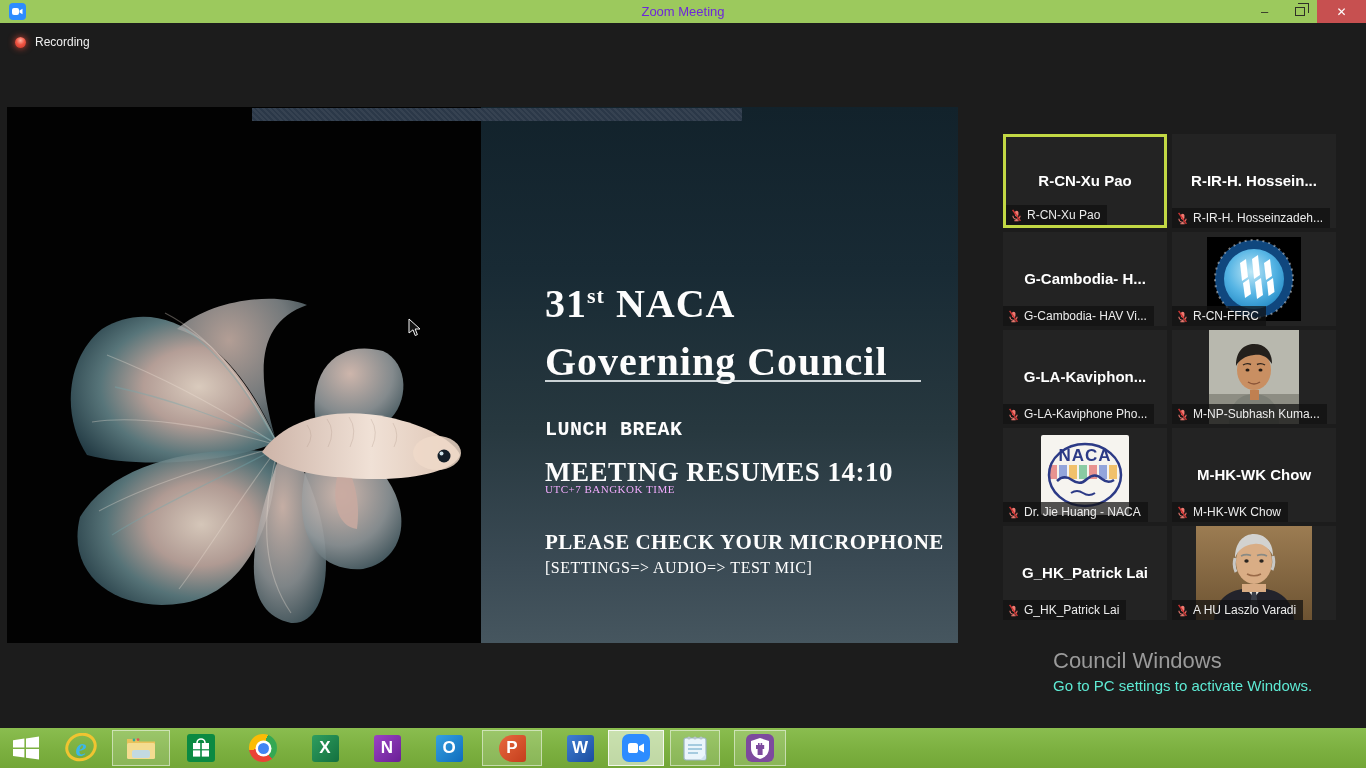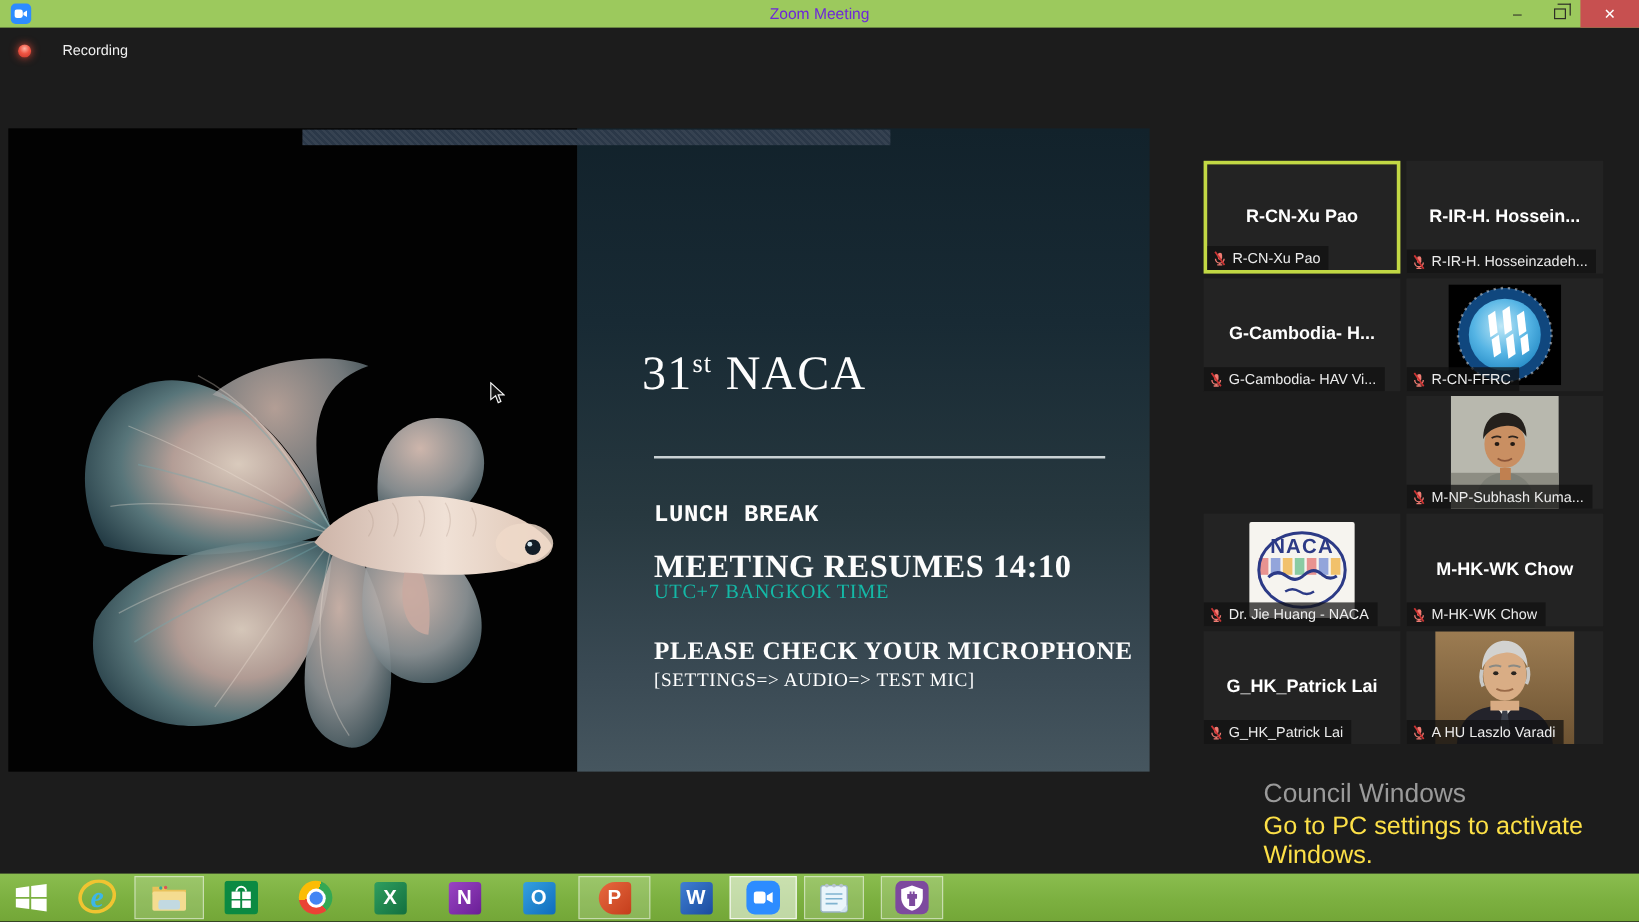--- a/index.html
+++ b/index.html
@@ -10,38 +10,38 @@
   .titlebar { position:absolute; top:0; left:0; width:1366px; height:23px; background:#9cc95d; display:flex; align-items:center; }
   .zoom-app-icon { margin-left:9px; width:17px; height:17px; border-radius:4px; background:#2d8cff; display:flex; align-items:center; justify-content:center; flex:0 0 auto; }
   .win-title { position:absolute; left:0; right:0; text-align:center; font-size:13px; color:#6d28d9; pointer-events:none; }
   .win-controls { margin-left:auto; display:flex; height:23px; }
   .wc-btn { width:35px; height:23px; display:flex; align-items:center; justify-content:center; font-size:13px; color:#2f2f27; }
   .wc-close { width:49px; background:#c75050; color:#fff; font-size:12px; }
   .restore-glyph { width:10px; height:9px; border:1.5px solid #2f2f27; position:relative; background:transparent; }
   .restore-glyph::before { content:""; position:absolute; left:2px; top:-5px; width:10px; height:9px; border:1.5px solid #2f2f27; border-bottom:none; border-left:none; }
 
   
-  .recording { position:absolute; left:15px; top:35px; display:flex; align-items:center; gap:26px; }
+  .recording { position:absolute; left:15px; top:35px; display:flex; align-items:center; gap:9px; }
   .rec-dot { width:11px; height:11px; border-radius:50%; background:radial-gradient(circle at 50% 32%, #ffb3a3 0%, #f05543 45%, #c23327 100%); box-shadow:0 0 7px rgba(255,80,60,.85); }
   .rec-label { color:#efefef; font-size:12px; }
 
   
   .slide { position:absolute; left:7px; top:107px; width:951px; height:536px; }
   .slide-left { position:absolute; left:0; top:0; width:474px; height:536px; background:#020202; overflow:hidden; }
   .slide-right { position:absolute; left:474px; top:0; width:477px; height:536px;
     background:linear-gradient(180deg,#12222b 0%,#182a34 30%,#27383f 60%,#3a4a54 85%,#46565f 100%); }
   .slide-topbar { position:absolute; left:245px; top:1px; width:490px; height:13px; background:#2b3848;
     background-image:repeating-linear-gradient(45deg, rgba(255,255,255,.05) 0 2px, rgba(0,0,0,0) 2px 4px); }
   .slide-text { position:absolute; left:474px; top:0; width:477px; height:536px; color:#fdfdfd; font-family:"Liberation Serif", serif; }
-  .sl-title { position:absolute; left:54px; top:160px; font-size:40px; font-weight:normal; line-height:71px; letter-spacing:1px; }
+  .sl-title { position:absolute; left:64px; top:160px; font-size:40px; font-weight:bold; line-height:58px; letter-spacing:1px; }
   .sl-title sup { font-size:22px; }
   .sl-divider { position:absolute; left:64px; top:273px; width:376px; border-top:2px solid rgba(232,238,240,.85); }
   .sl-lunch { position:absolute; left:64px; top:311px; font-size:20px; font-weight:bold; letter-spacing:.5px;font-family:Liberation Mono, monospace; }
   .sl-resume { position:absolute; left:64px; top:350px; font-size:27px; font-weight:bold; letter-spacing:.5px; }
-  .sl-tz { position:absolute; left:64px; top:376px; font-size:17px; color:#14b8a6; letter-spacing:.5px; }
+  .sl-tz { position:absolute; left:64px; top:376px; font-size:11px; color:#f0abfc; letter-spacing:.5px; }
   .sl-mic { position:absolute; left:64px; top:423px; font-size:21px; font-weight:bold; letter-spacing:.5px; }
   .sl-micsub { position:absolute; left:64px; top:452px; font-size:16px; color:#ffffff; letter-spacing:.5px; }
 
   .cursor { position:absolute; left:408px; top:318px; z-index:30; }
 
   
   .gallery { position:absolute; left:1003px; top:134px; width:333px; height:486px; }
   .tile { position:absolute; width:164px; height:94px; background:#232323; overflow:hidden; }
   .tile.active { border:3px solid #c2d844; }
   .t0{left:0;top:0} .t1{left:169px;top:0}
@@ -51,21 +51,21 @@
   .t8{left:0;top:392px} .t9{left:169px;top:392px}
   .tile-center { position:absolute; left:0; right:0; top:50%; transform:translateY(-54%); text-align:center; color:#fff; font-size:15px; font-weight:bold; white-space:nowrap; overflow:hidden; padding:0 5px; }
   .tile-media { position:absolute; left:50%; top:50%; transform:translate(-50%,-50%); }
   .tile-media.full { top:0; transform:translateX(-50%); }
   .tile-label { position:absolute; left:0; bottom:0; display:flex; align-items:center; gap:4px; background:rgba(16,16,16,.72); padding:3px 7px 3px 4px; max-width:100%; }
   .tile-label span { color:#ececec; font-size:12px; white-space:nowrap; overflow:hidden; }
 
   
   .watermark { position:absolute; left:1053px; top:648px; }
   .wm1 { font-size:22px; color:#9a9a9a; }
-  .wm2 { font-size:21px; color:#fde047; margin-top:3px; }
+  .wm2 { font-size:15px; color:#5eead4; margin-top:3px; }
 
   
   .taskbar { position:absolute; left:0; top:728px; width:1366px; height:40px; background:linear-gradient(180deg,#8abd4f 0%,#7cb040 55%,#73a637 100%); }
   .tb { position:absolute; top:0; height:40px; display:flex; align-items:center; justify-content:center; }
   .tb-box { border:1px solid rgba(255,255,255,.5); background:rgba(255,255,255,.16); top:2px; height:36px; }
   .tb-box.active-app { background:rgba(255,255,255,.55); border-color:rgba(255,255,255,.8); }
   .office-icon { width:27px; height:27px; border-radius:3px; color:#fff; font-weight:bold; font-size:17px; display:flex; align-items:center; justify-content:center; font-family:"Liberation Sans",sans-serif; }
   .chrome-icon { width:28px; height:28px; border-radius:50%; background:conic-gradient(from 140deg,#ea4335 0 120deg,#fbbc05 120deg 240deg,#34a853 240deg 360deg); position:relative; }
   .chrome-icon::after { content:""; position:absolute; left:50%; top:50%; width:11px; height:11px; margin:-5.5px 0 0 -5.5px; border-radius:50%; background:#4285f4; box-shadow:0 0 0 2.5px #fff; }
   .zoom-task-icon { width:28px; height:28px; border-radius:7px; background:#2d8cff; display:flex; align-items:center; justify-content:center; }
@@ -150,21 +150,21 @@
 
       <path d="M330,370 C324,402 334,420 350,422 C353,400 349,382 345,371 Z" fill="#c9a9a0" opacity=".85"></path>
 
       <circle cx="437" cy="349" r="6.5" fill="#131d27"></circle>
       <circle cx="434.5" cy="346.5" r="2" fill="#cfe2ea"></circle>
     </svg>
   </div>
   <div class="slide-right"></div>
   <div class="slide-topbar"></div>
   <div class="slide-text">
-    <div class="sl-title"><span>31</span><sup>st</sup><span> NACA</span><br></div>
+    <div class="sl-title"><span>31</span><sup>st</sup><span> NACA</span><br><span>Governing Council</span></div>
     <div class="sl-divider"></div>
     <div class="sl-lunch">LUNCH BREAK</div>
     <div class="sl-resume">MEETING RESUMES 14:10</div>
     <div class="sl-tz">UTC+7 BANGKOK TIME</div>
     <div class="sl-mic">PLEASE CHECK YOUR MICROPHONE</div>
     <div class="sl-micsub">[SETTINGS=&gt; AUDIO=&gt; TEST MIC]</div>
   </div>
 </div>
 
 <svg class="cursor" width="13" height="19" viewBox="0 0 13 19">
@@ -242,20 +242,33 @@
           <rect x="6" y="2" width="4.4" height="7.4" rx="2.2" fill="#ef7b72"></rect>
           <path d="M3.6,8.2 a4.4,4.4 0 0 0 8.8,0" fill="none" stroke="#ef7b72" stroke-width="1.4"></path>
           <line x1="8" y1="12.6" x2="8" y2="14.4" stroke="#ef7b72" stroke-width="1.4"></line>
           <line x1="5.4" y1="14.4" x2="10.6" y2="14.4" stroke="#ef7b72" stroke-width="1.4"></line>
           <line x1="3.2" y1="1" x2="12.8" y2="14.6" stroke="#cc3333" stroke-width="1.8"></line>
         </svg>
       <span>R-CN-FFRC</span>
     </div>
   </div>
 
+  <div class="tile t4">
+    <div class="tile-center">G-LA-Kaviphon...</div>
+    <div class="tile-label">
+      <svg width="13" height="13" viewBox="0 0 16 16">
+          <rect x="6" y="2" width="4.4" height="7.4" rx="2.2" fill="#ef7b72"></rect>
+          <path d="M3.6,8.2 a4.4,4.4 0 0 0 8.8,0" fill="none" stroke="#ef7b72" stroke-width="1.4"></path>
+          <line x1="8" y1="12.6" x2="8" y2="14.4" stroke="#ef7b72" stroke-width="1.4"></line>
+          <line x1="5.4" y1="14.4" x2="10.6" y2="14.4" stroke="#ef7b72" stroke-width="1.4"></line>
+          <line x1="3.2" y1="1" x2="12.8" y2="14.6" stroke="#cc3333" stroke-width="1.8"></line>
+        </svg>
+      <span>G-LA-Kaviphone Pho...</span>
+    </div>
+  </div>
 
   <div class="tile t5">
     <svg class="tile-media full" width="90" height="94" viewBox="0 0 90 94">
       <rect width="90" height="94" fill="#b8b8ae"></rect>
       <rect y="64" width="90" height="30" fill="#8d8d83"></rect>
       <path d="M20,94 C20,72 32,64 45,64 C58,64 70,72 70,94 Z" fill="#7e8077"></path>
       <path d="M41,60 h9 v10 h-9 z" fill="#c08050"></path>
       <ellipse cx="45" cy="40" rx="17" ry="20" fill="#c98f62"></ellipse>
       <path d="M27,36 C27,20 36,14 45,14 C56,14 63,21 63,34 C58,26 52,24 45,25 C36,26 30,30 27,36 Z" fill="#24201c"></path>
       <ellipse cx="38.5" cy="40" rx="2" ry="1.6" fill="#231a14"></ellipse>

